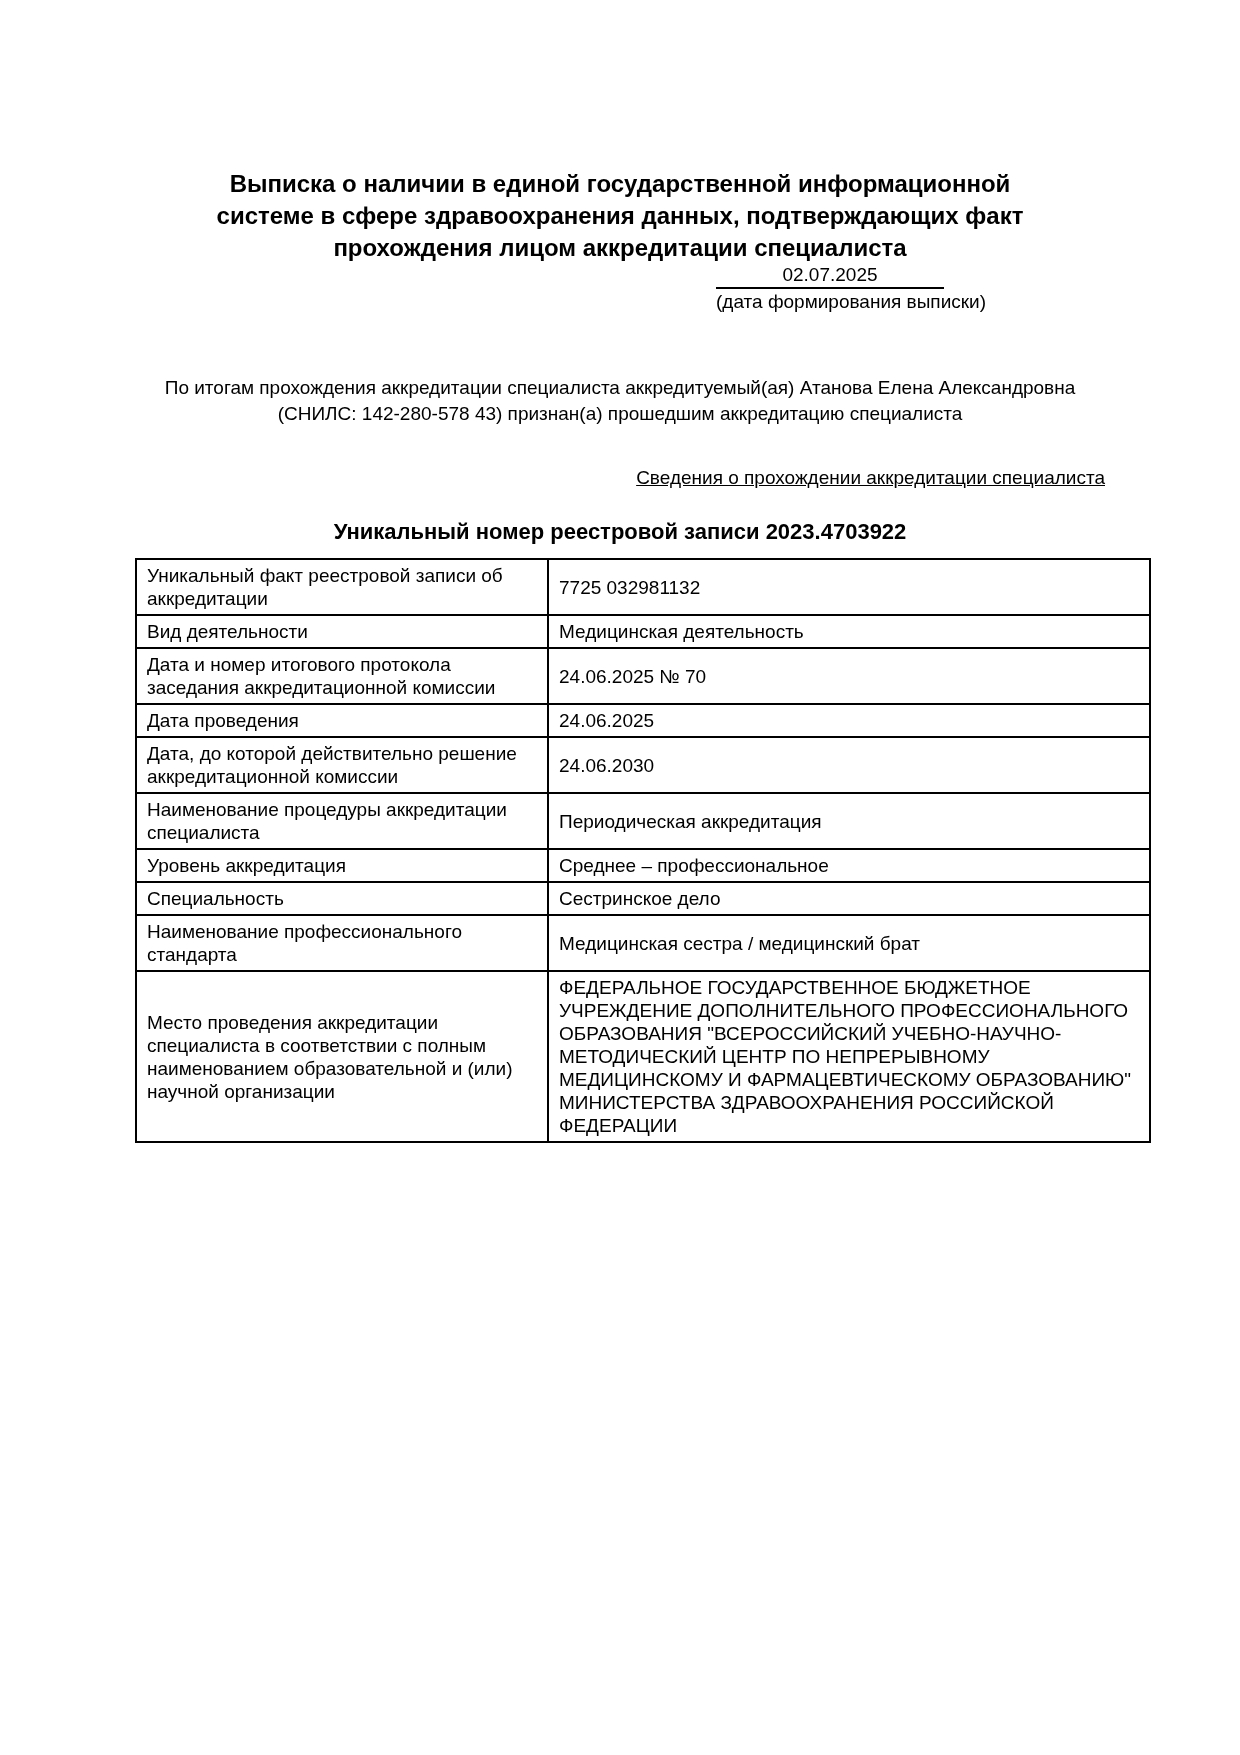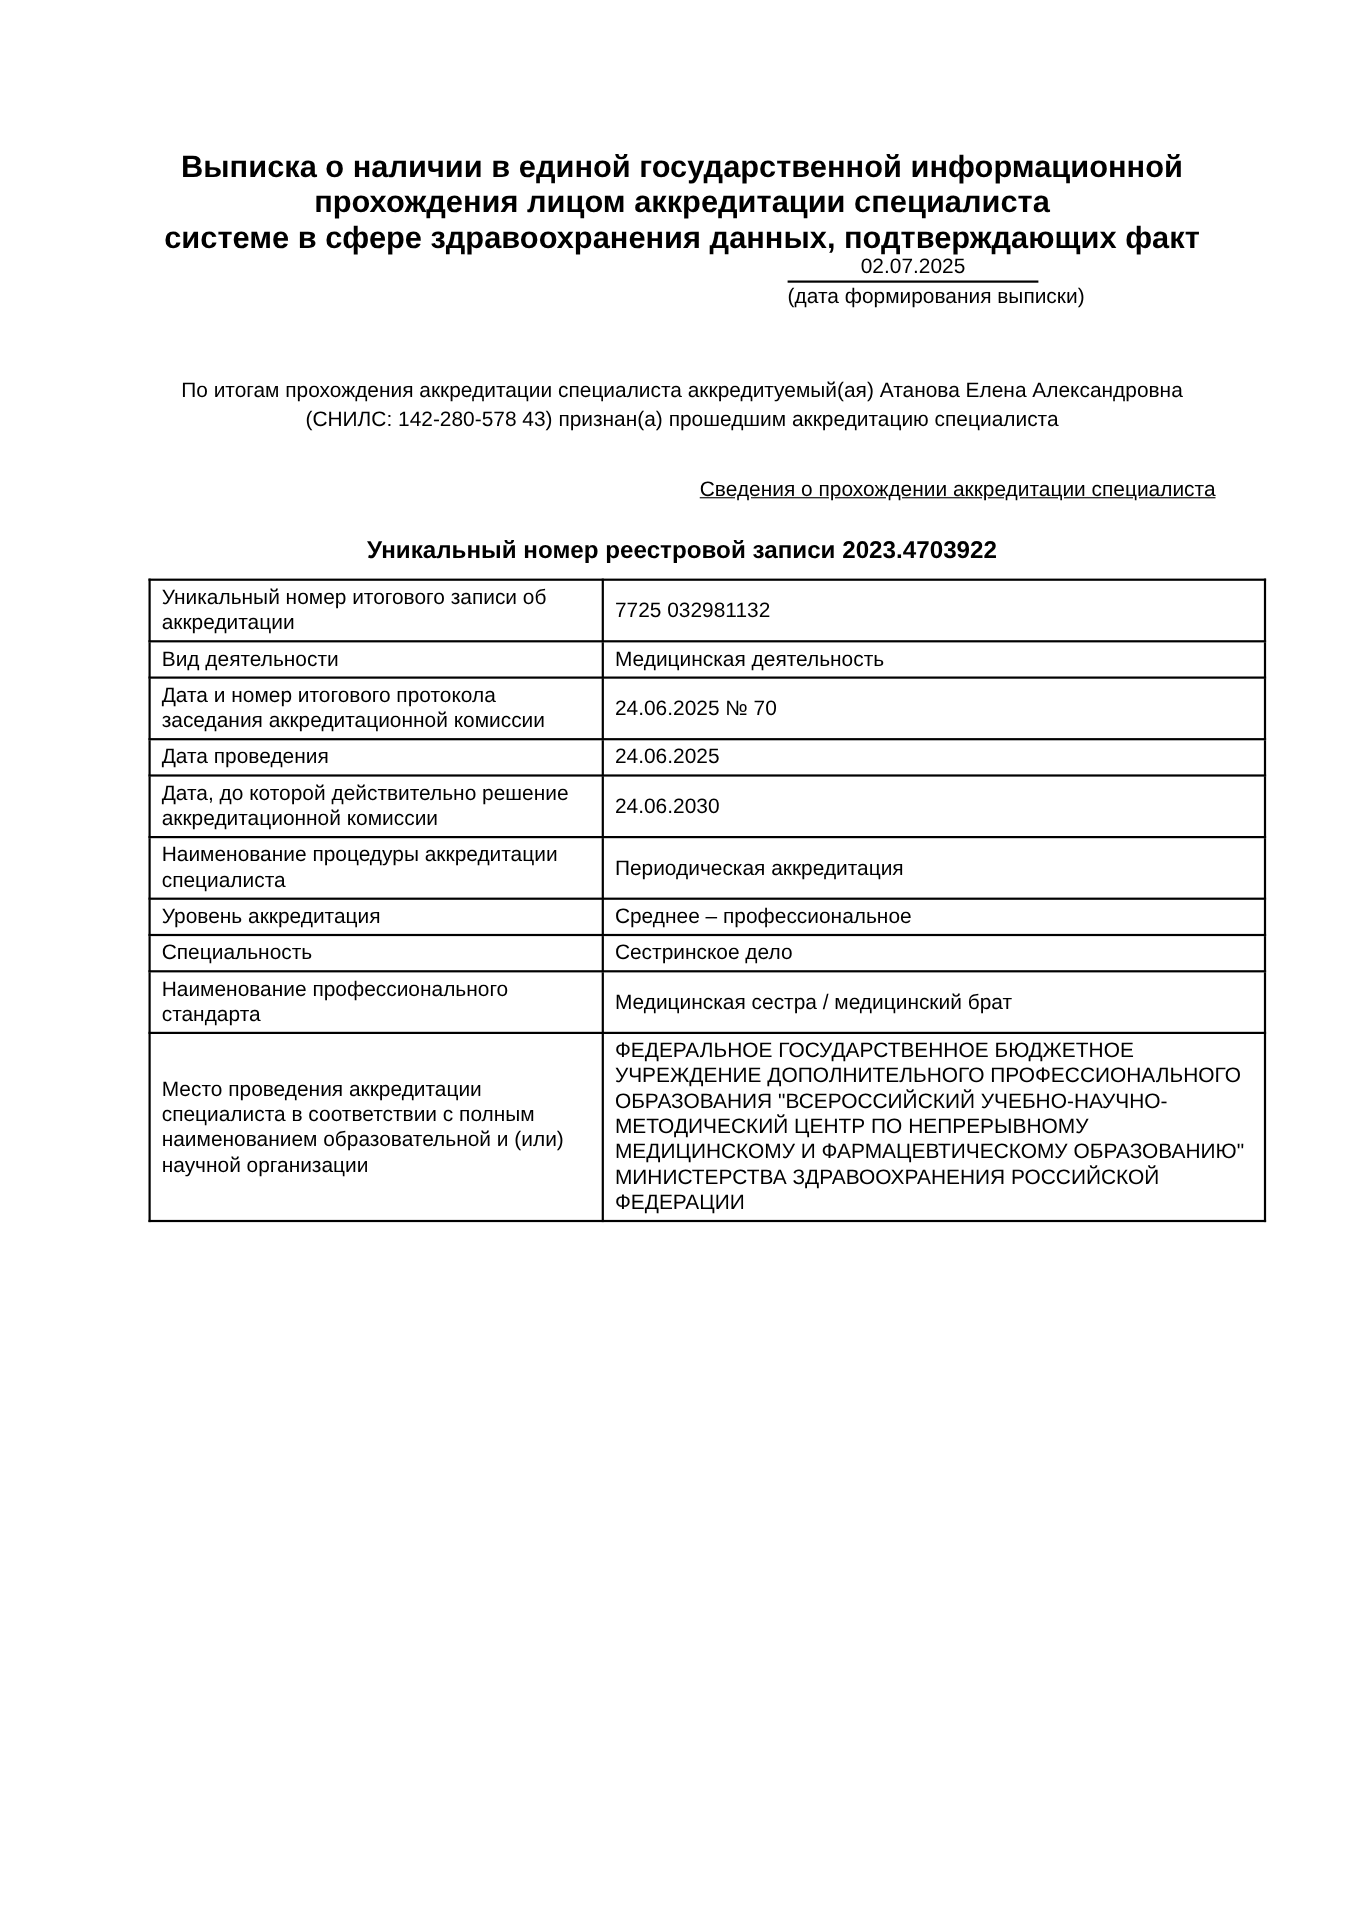--- a/index.html
+++ b/index.html
@@ -14,22 +14,23 @@
     overflow: hidden;
   }
   .content {
     width: 970px;
     margin-left: 135px;
     padding-top: 136px;
   }
   .doc-title {
     text-align: center;
     font-weight: bold;
-    font-size: 28px;
+    font-size: 24px;
     line-height: 32px;
+    margin-top: 32px;
   }
   .date-block {
     margin-left: 581px;
     width: 228px;
     text-align: center;
   }
   .date-value {
     display: block;
     border-bottom: 2px solid #000;
     padding-bottom: 1px;
@@ -89,39 +90,39 @@
   tr.r10 { height: 131px; }
 </style>
 </head>
 <body>
 
 <div class="page">
   <div class="content">
 
     <div class="doc-title">
       <div>Выписка о наличии в единой государственной информационной</div>
+      <div>системе в сфере здравоохранения данных, подтверждающих факт</div>
       <div>прохождения лицом аккредитации специалиста</div>
-      <div>системе в сфере здравоохранения данных, подтверждающих факт</div>
     </div>
 
     <div class="date-block">
       <span class="date-value">02.07.2025</span>
       <span class="date-caption">(дата формирования выписки)</span>
     </div>
 
     <div class="intro">По итогам прохождения аккредитации специалиста аккредитуемый(ая) Атанова Елена Александровна (СНИЛС: 142-280-578 43) признан(а) прошедшим аккредитацию специалиста</div>
 
     <div class="section-heading">Сведения о прохождении аккредитации специалиста</div>
 
     <div class="registry-heading">Уникальный номер реестровой записи 2023.4703922</div>
 
     <table class="acc-table">
       <tbody>
         <tr class="r1">
-          <td class="label-cell">Уникальный номер итогового записи об аккредитации</td>
+          <td class="label-cell">Уникальный факт реестровой записи об аккредитации</td>
           <td class="value-cell">7725 032981132</td>
         </tr>
         <tr class="r2">
           <td class="label-cell">Вид деятельности</td>
           <td class="value-cell">Медицинская деятельность</td>
         </tr>
         <tr class="r3">
           <td class="label-cell">Дата и номер итогового протокола заседания аккредитационной комиссии</td>
           <td class="value-cell">24.06.2025 № 70</td>
         </tr>

